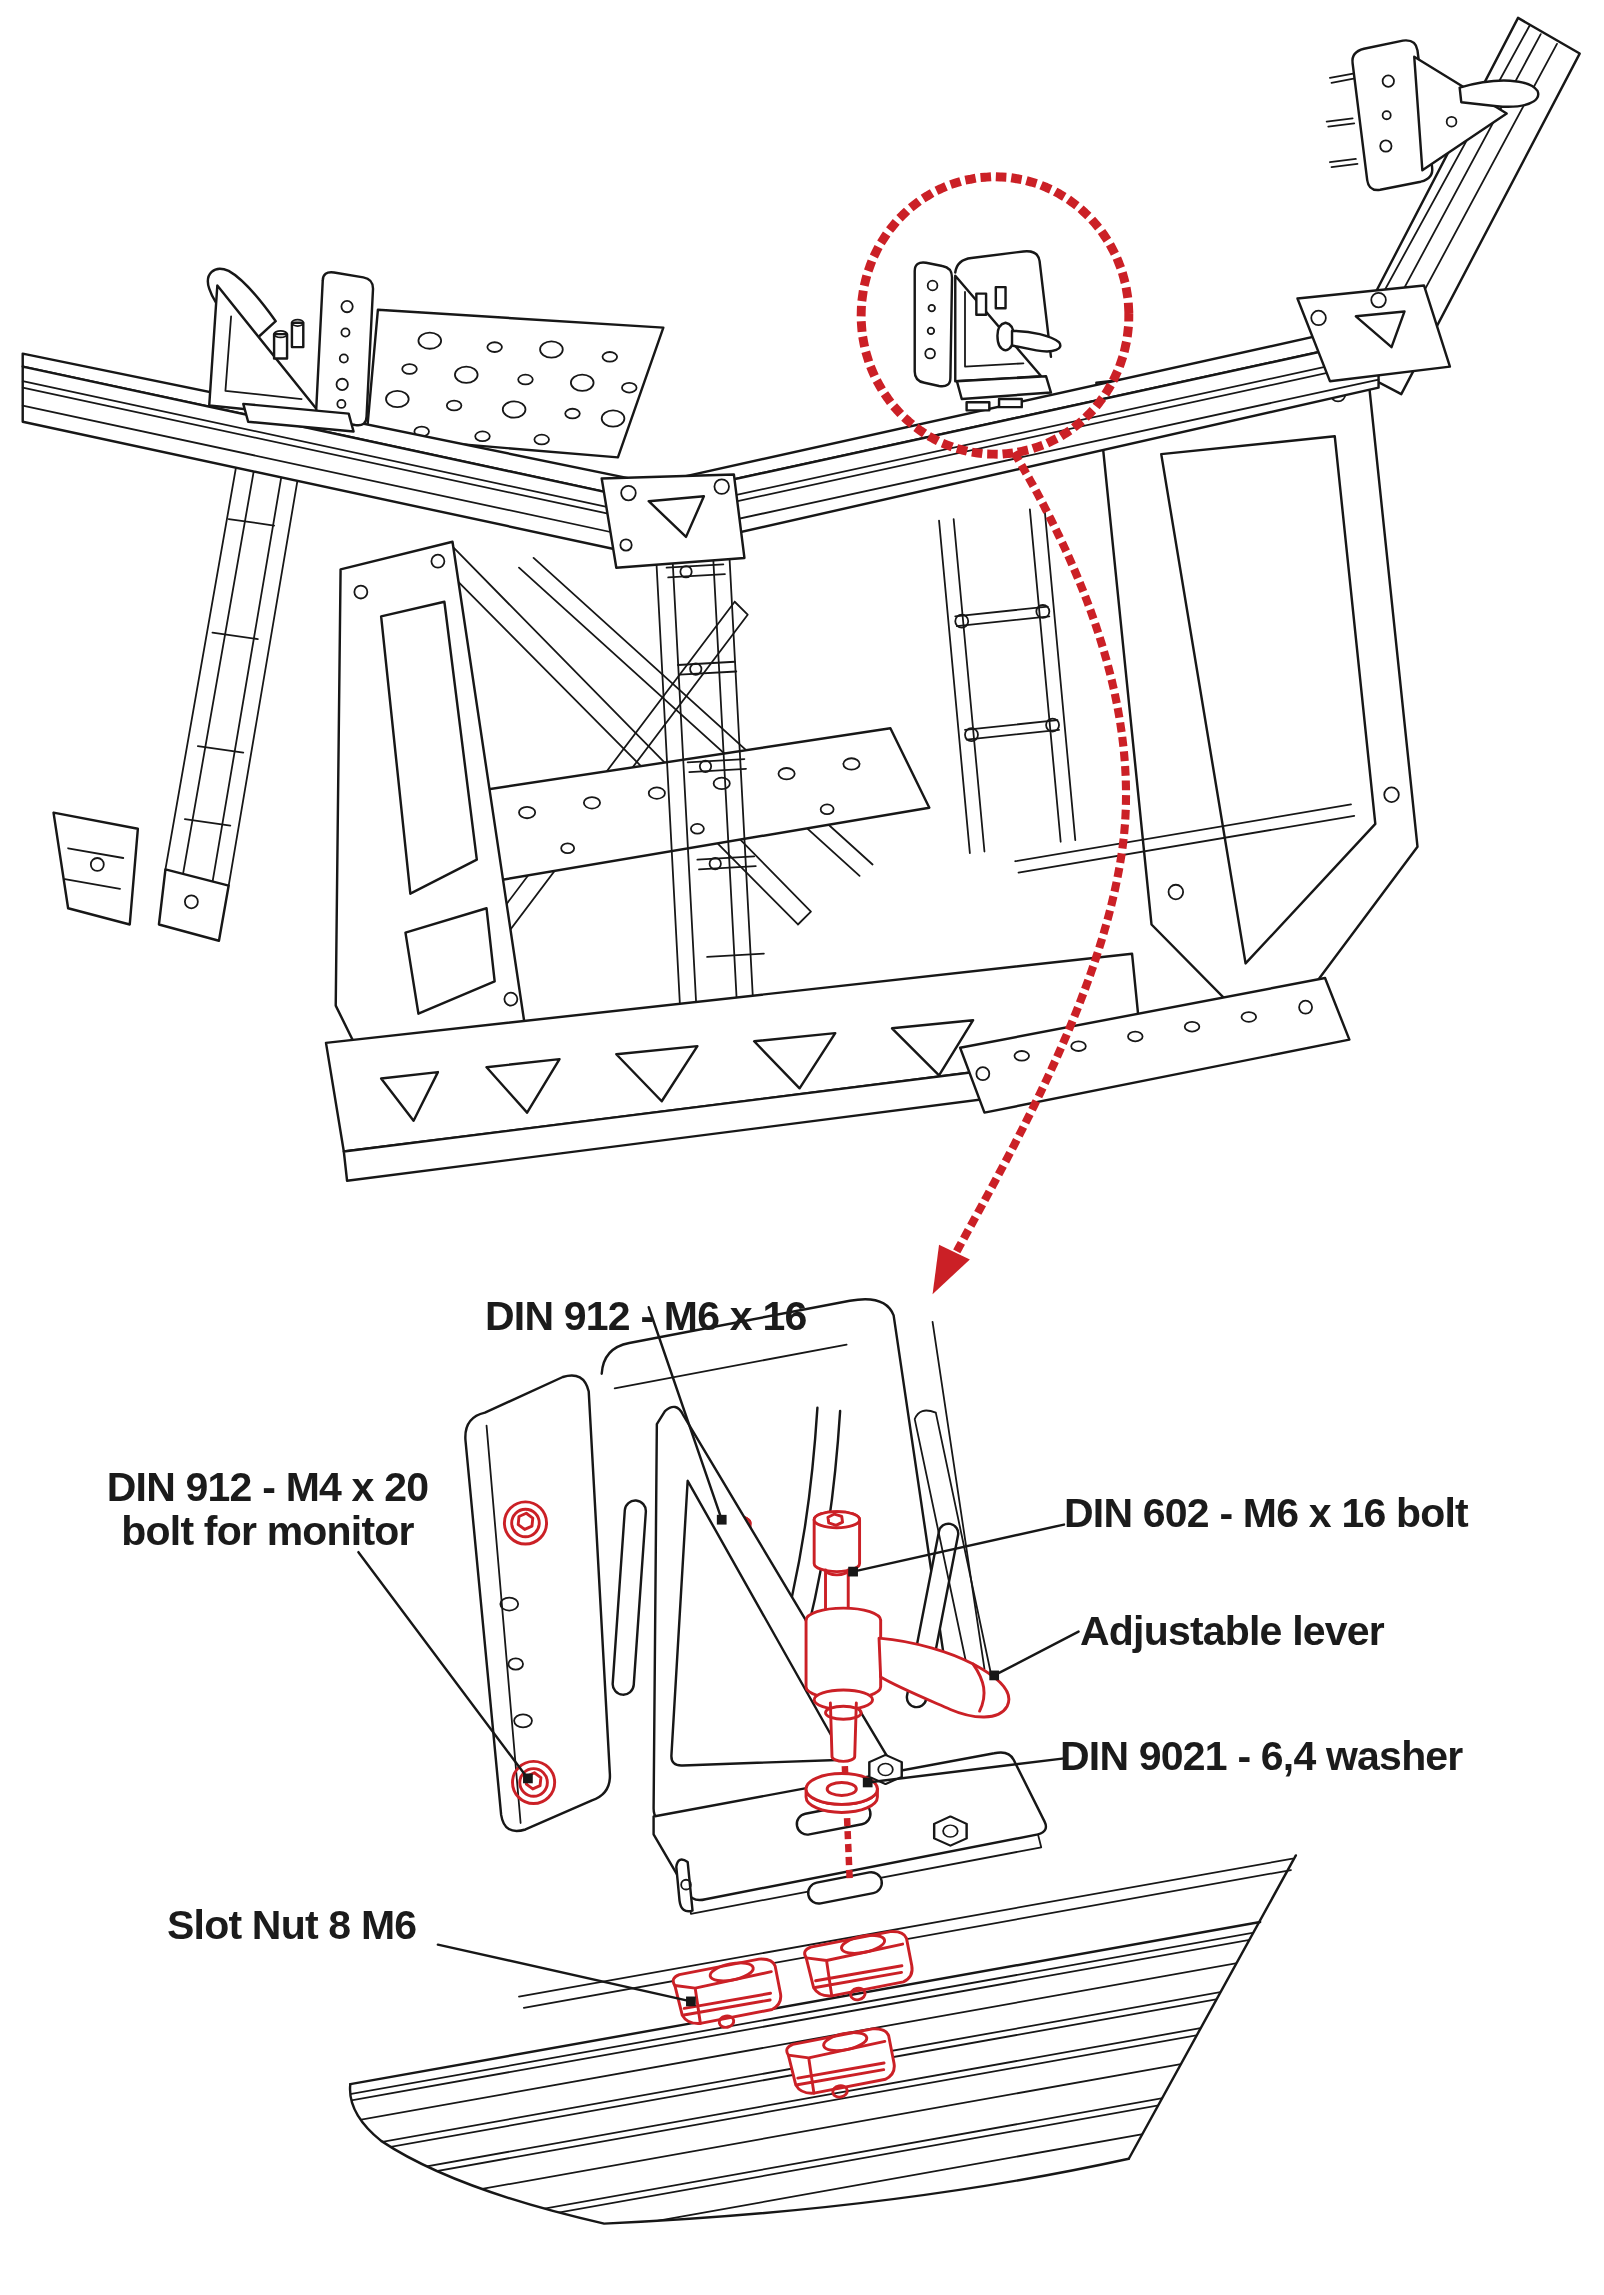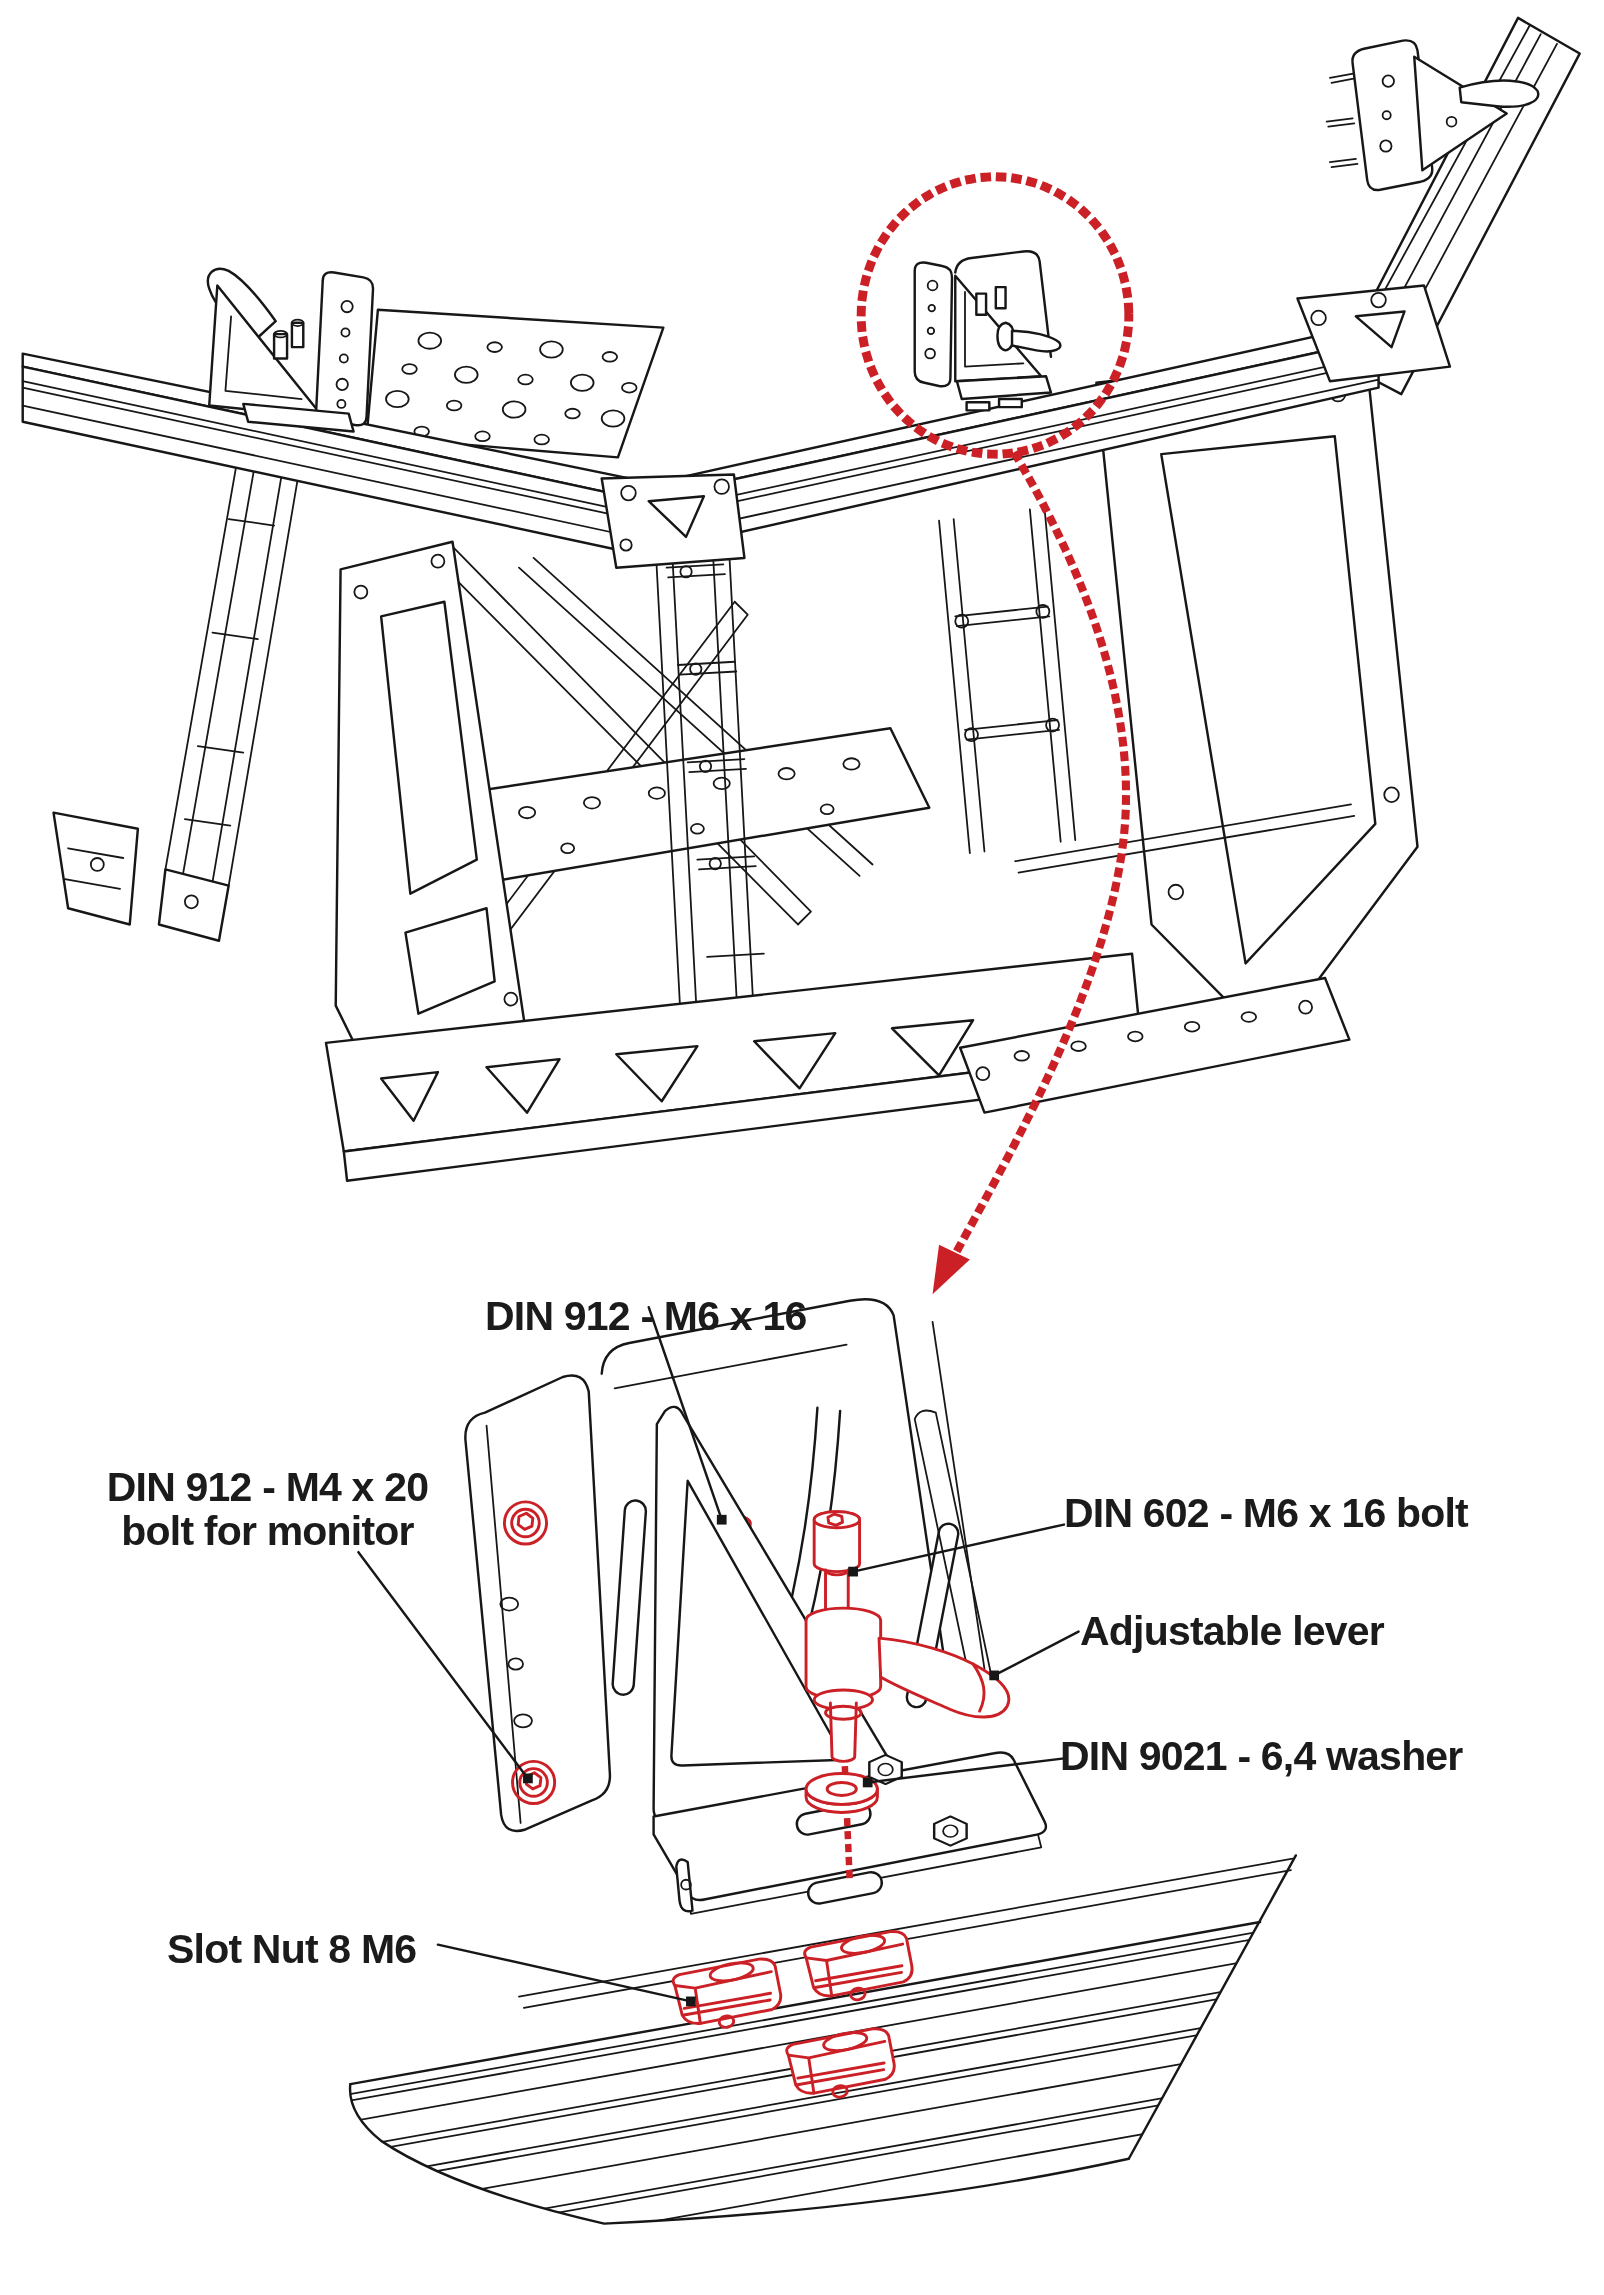--- a/index.html
+++ b/index.html
@@ -393,18 +393,18 @@
 </div>
 
 <div class="lbl" style="left:1080px;top:1609px;text-align:center;">
   <span>Adjustable lever</span>
 </div>
 
 <div class="lbl" style="left:1060px;top:1734px;">
   <span>DIN 9021 - 6,4 washer</span>
 </div>
 
-<div class="lbl" style="left:167px;top:1903px;margin-top:24px;">
+<div class="lbl" style="left:167px;top:1903px;">
   <span>Slot Nut 8 M6</span>
 </div>
 
 </div>
 
 
 </body></html>

